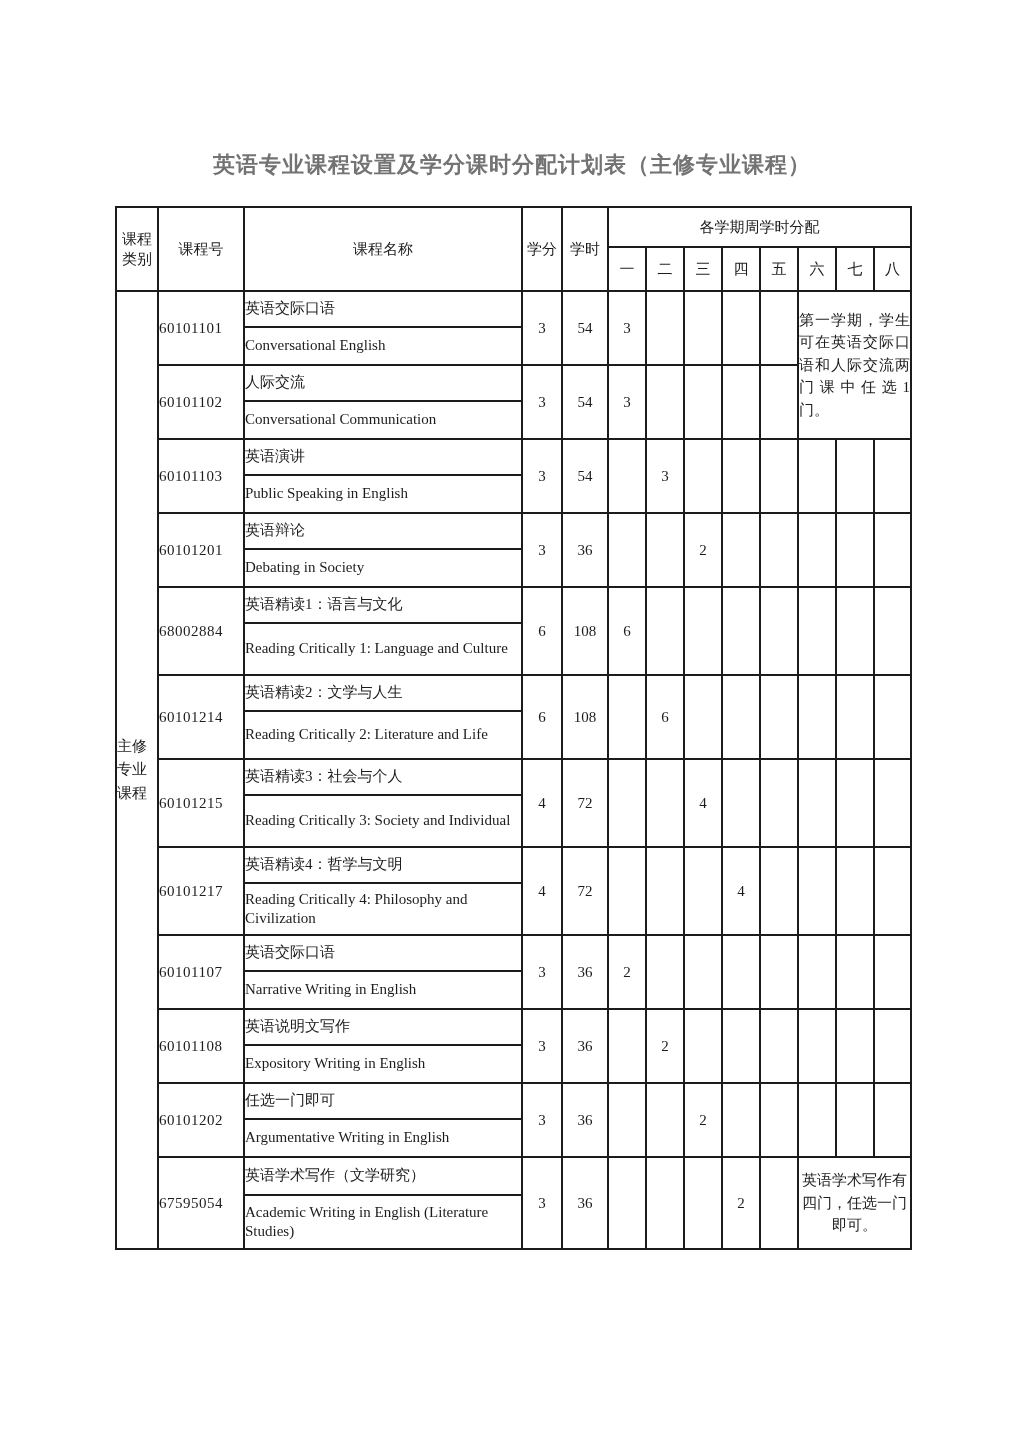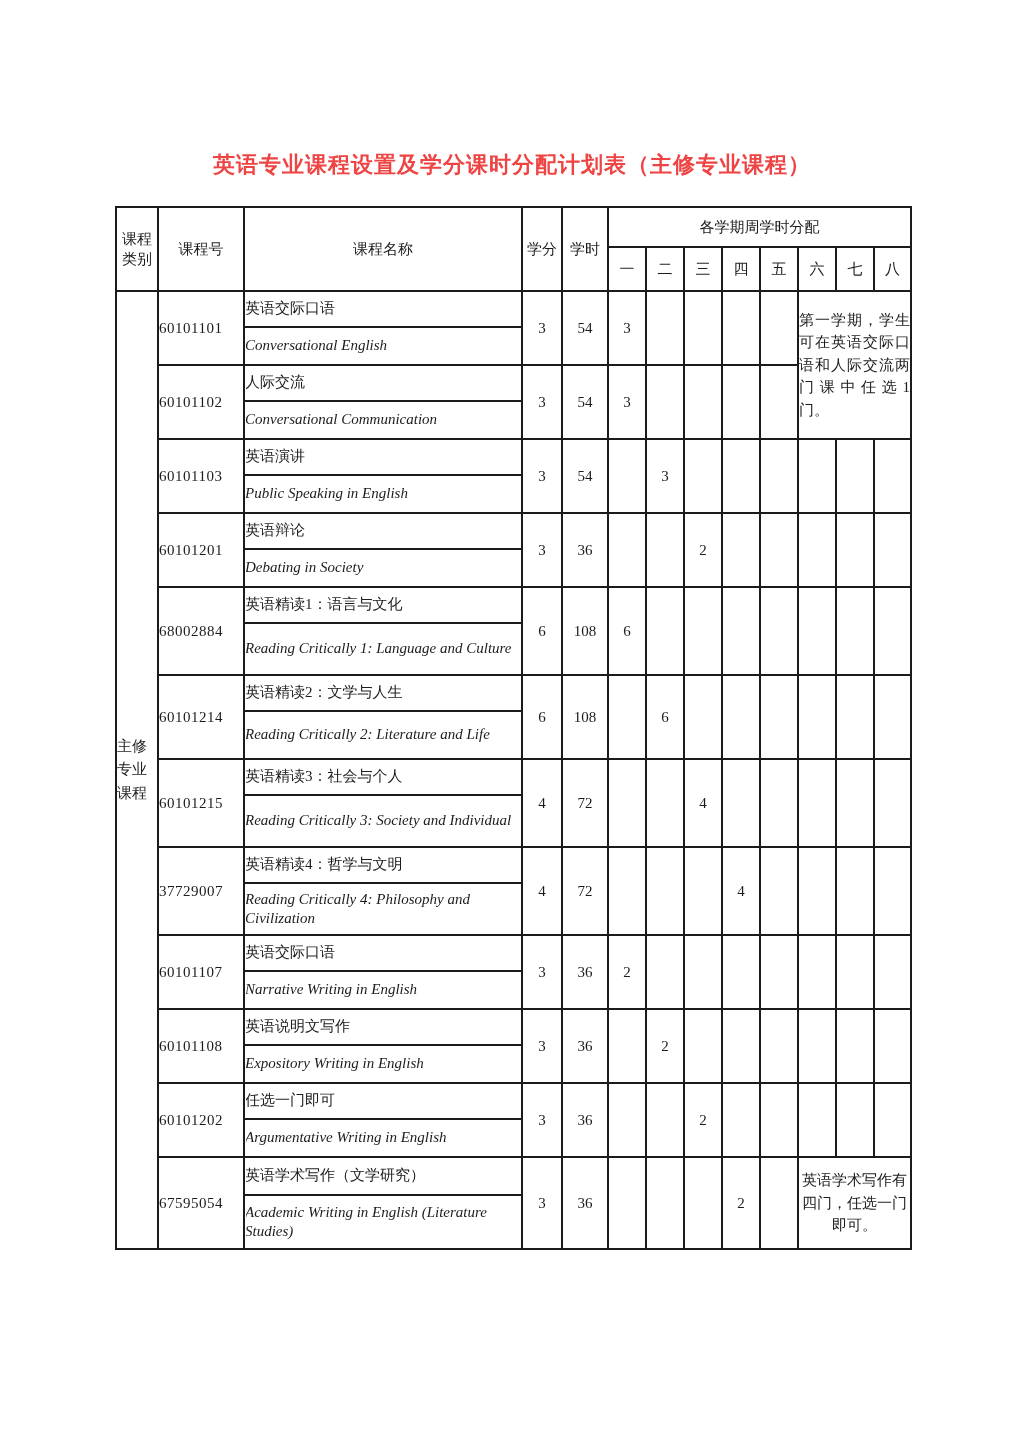--- a/index.html
+++ b/index.html
@@ -15,21 +15,21 @@
     color: #1c1c1c;
     -webkit-font-smoothing: antialiased;
   }
   .page-title {
     margin: 0;
     padding-top: 150px;
     text-align: center;
     font-size: 22px;
     font-weight: bold;
     letter-spacing: 1px;
-    color: #ef4444;
+    color: #737373;
   }
   table.course-table {
     border-collapse: collapse;
     table-layout: fixed;
     margin: 26px 0 0 115px;
     width: 793px;
   }
   table.course-table td {
     border: 2px solid #1b1b1b;
     padding: 0;
@@ -51,24 +51,23 @@
     padding: 0 5px;
   }
   td.code {
     font-size: 16px;
     letter-spacing: 0.5px;
   }
   td.name {
     text-align: left;
     padding: 2px 6px 2px 9px;
     line-height: 1.3;
-    border-radius: 11px;
   }
   td.name-zh { font-size: 16px; }
-  td.name-en { font-size: 16px; font-style: italic; }
+  td.name-en { font-size: 16px; }
   td.num {
     text-align: center;
     font-size: 16px;
   }
   td.note {
     font-size: 15px;
     line-height: 1.5;
     word-break: break-all;
   }
   td.note-top {
@@ -240,21 +239,21 @@
       <td class="num" rowspan="2"></td>
       <td class="num" rowspan="2"></td>
       <td class="num" rowspan="2"></td>
       <td class="num" rowspan="2"></td>
     </tr>
     <tr style="height:52px">
       <td class="name name-en">Reading Critically 3: Society and Individual</td>
     </tr>
 
     <tr style="height:36px">
-      <td class="code" rowspan="2">37729007</td>
+      <td class="code" rowspan="2">60101217</td>
       <td class="name name-zh">英语精读4：哲学与文明</td>
       <td class="num" rowspan="2">4</td>
       <td class="num" rowspan="2">72</td>
       <td class="num" rowspan="2"></td>
       <td class="num" rowspan="2"></td>
       <td class="num" rowspan="2"></td>
       <td class="num" rowspan="2">4</td>
       <td class="num" rowspan="2"></td>
       <td class="num" rowspan="2"></td>
       <td class="num" rowspan="2"></td>

